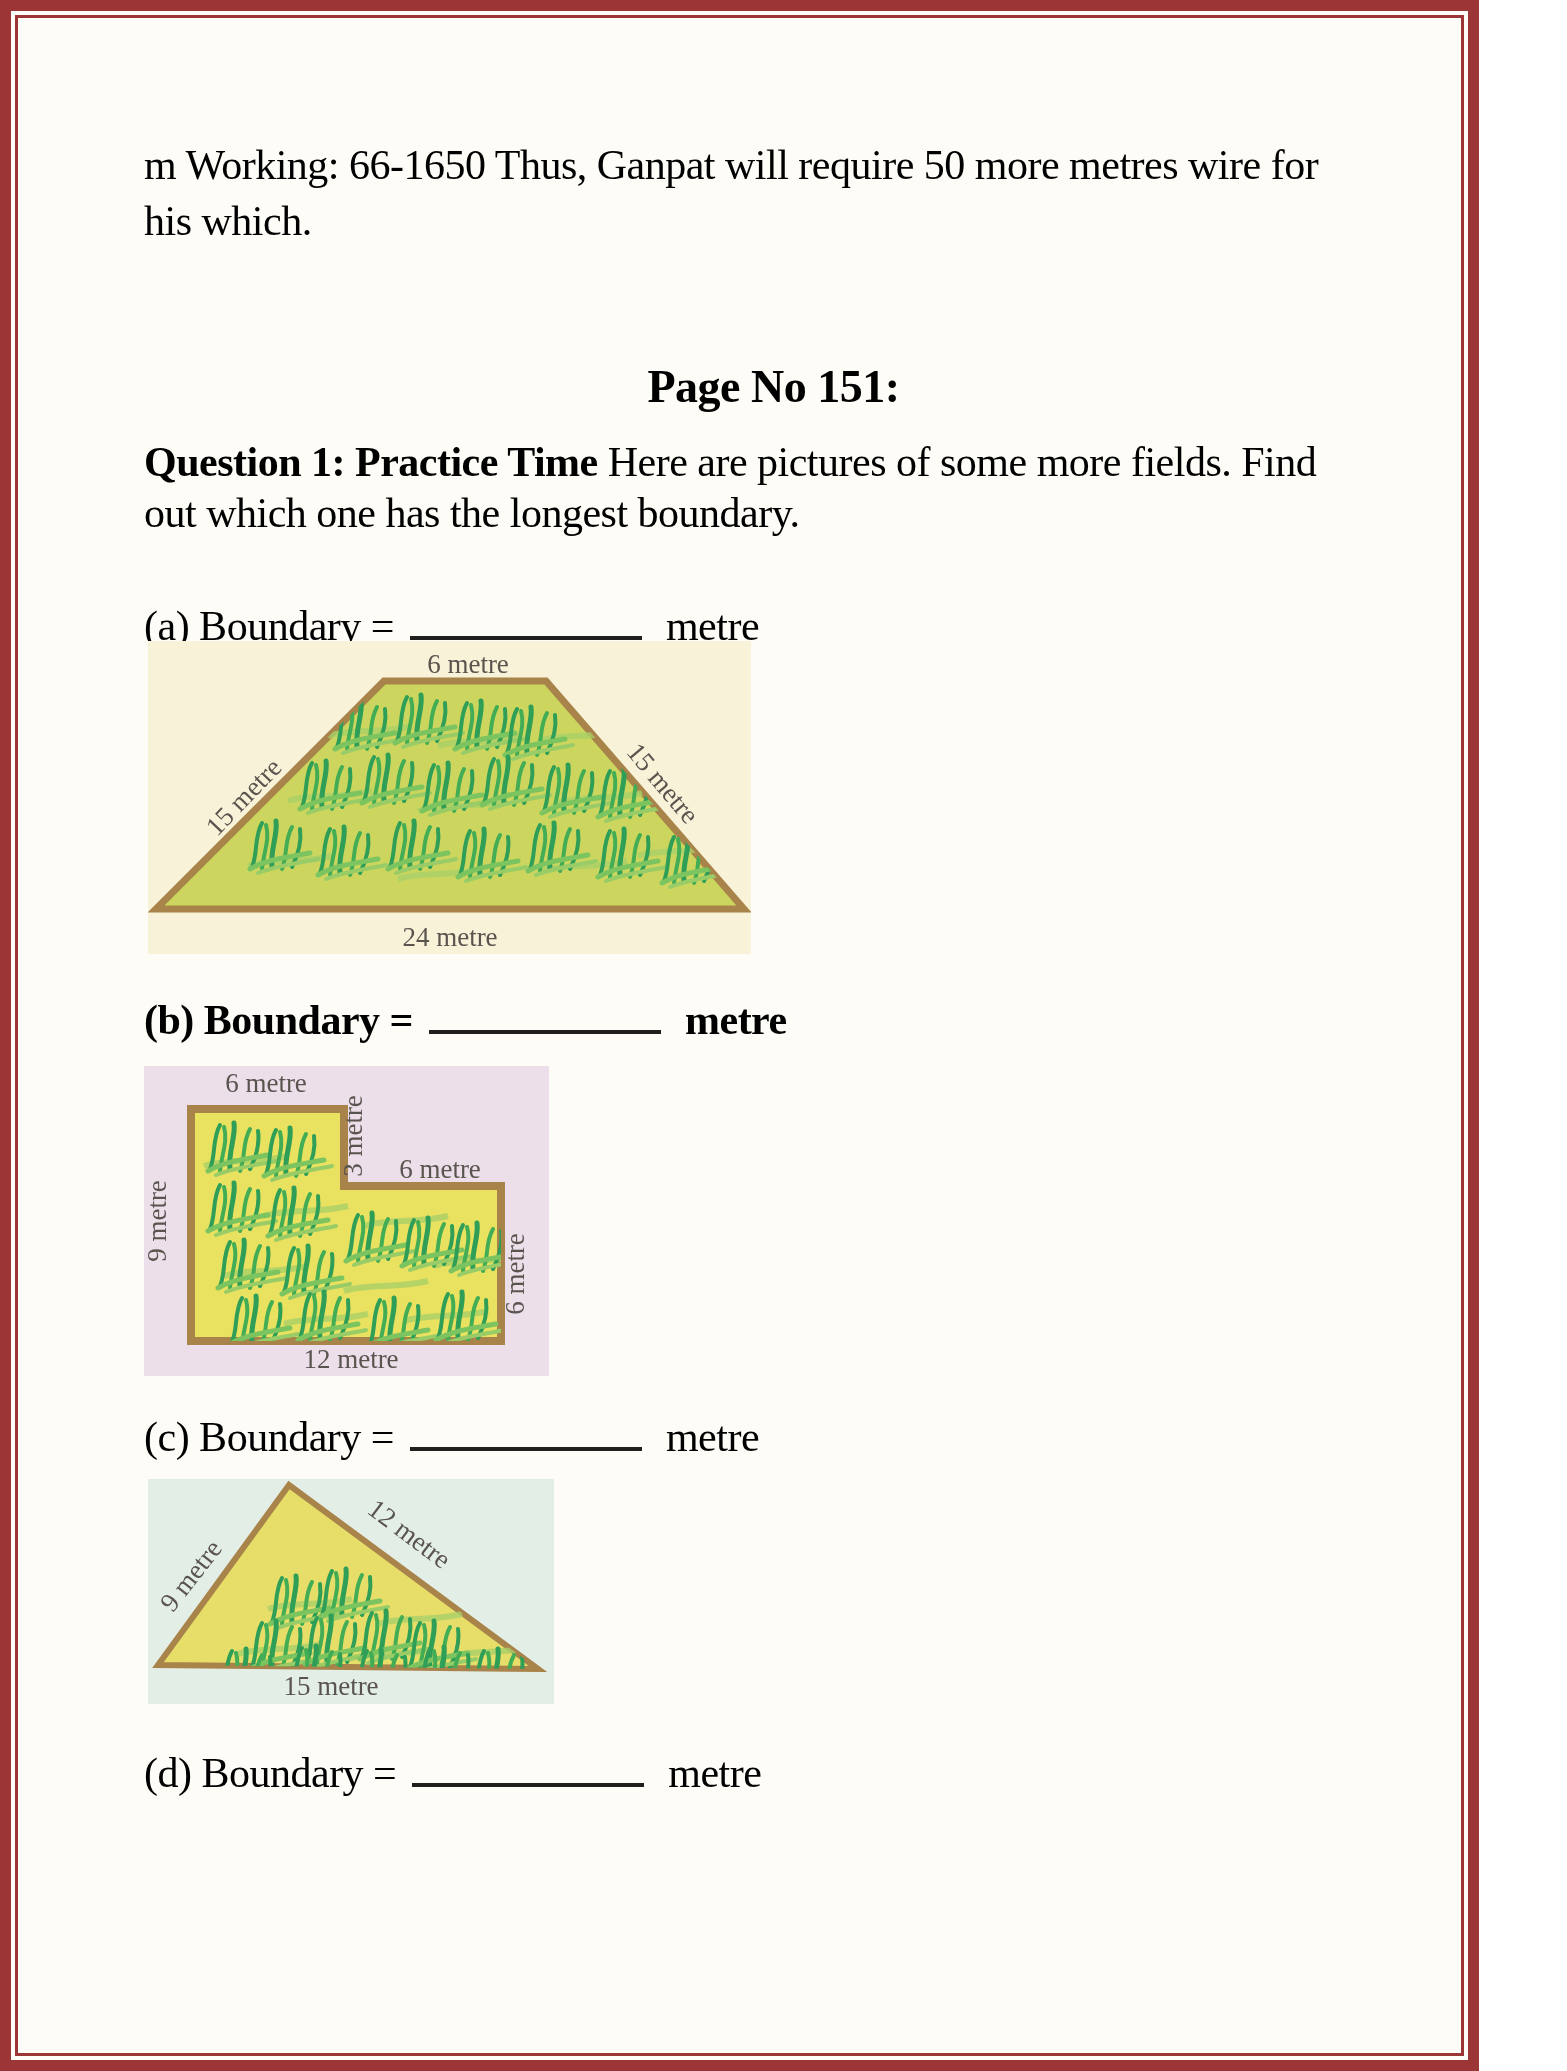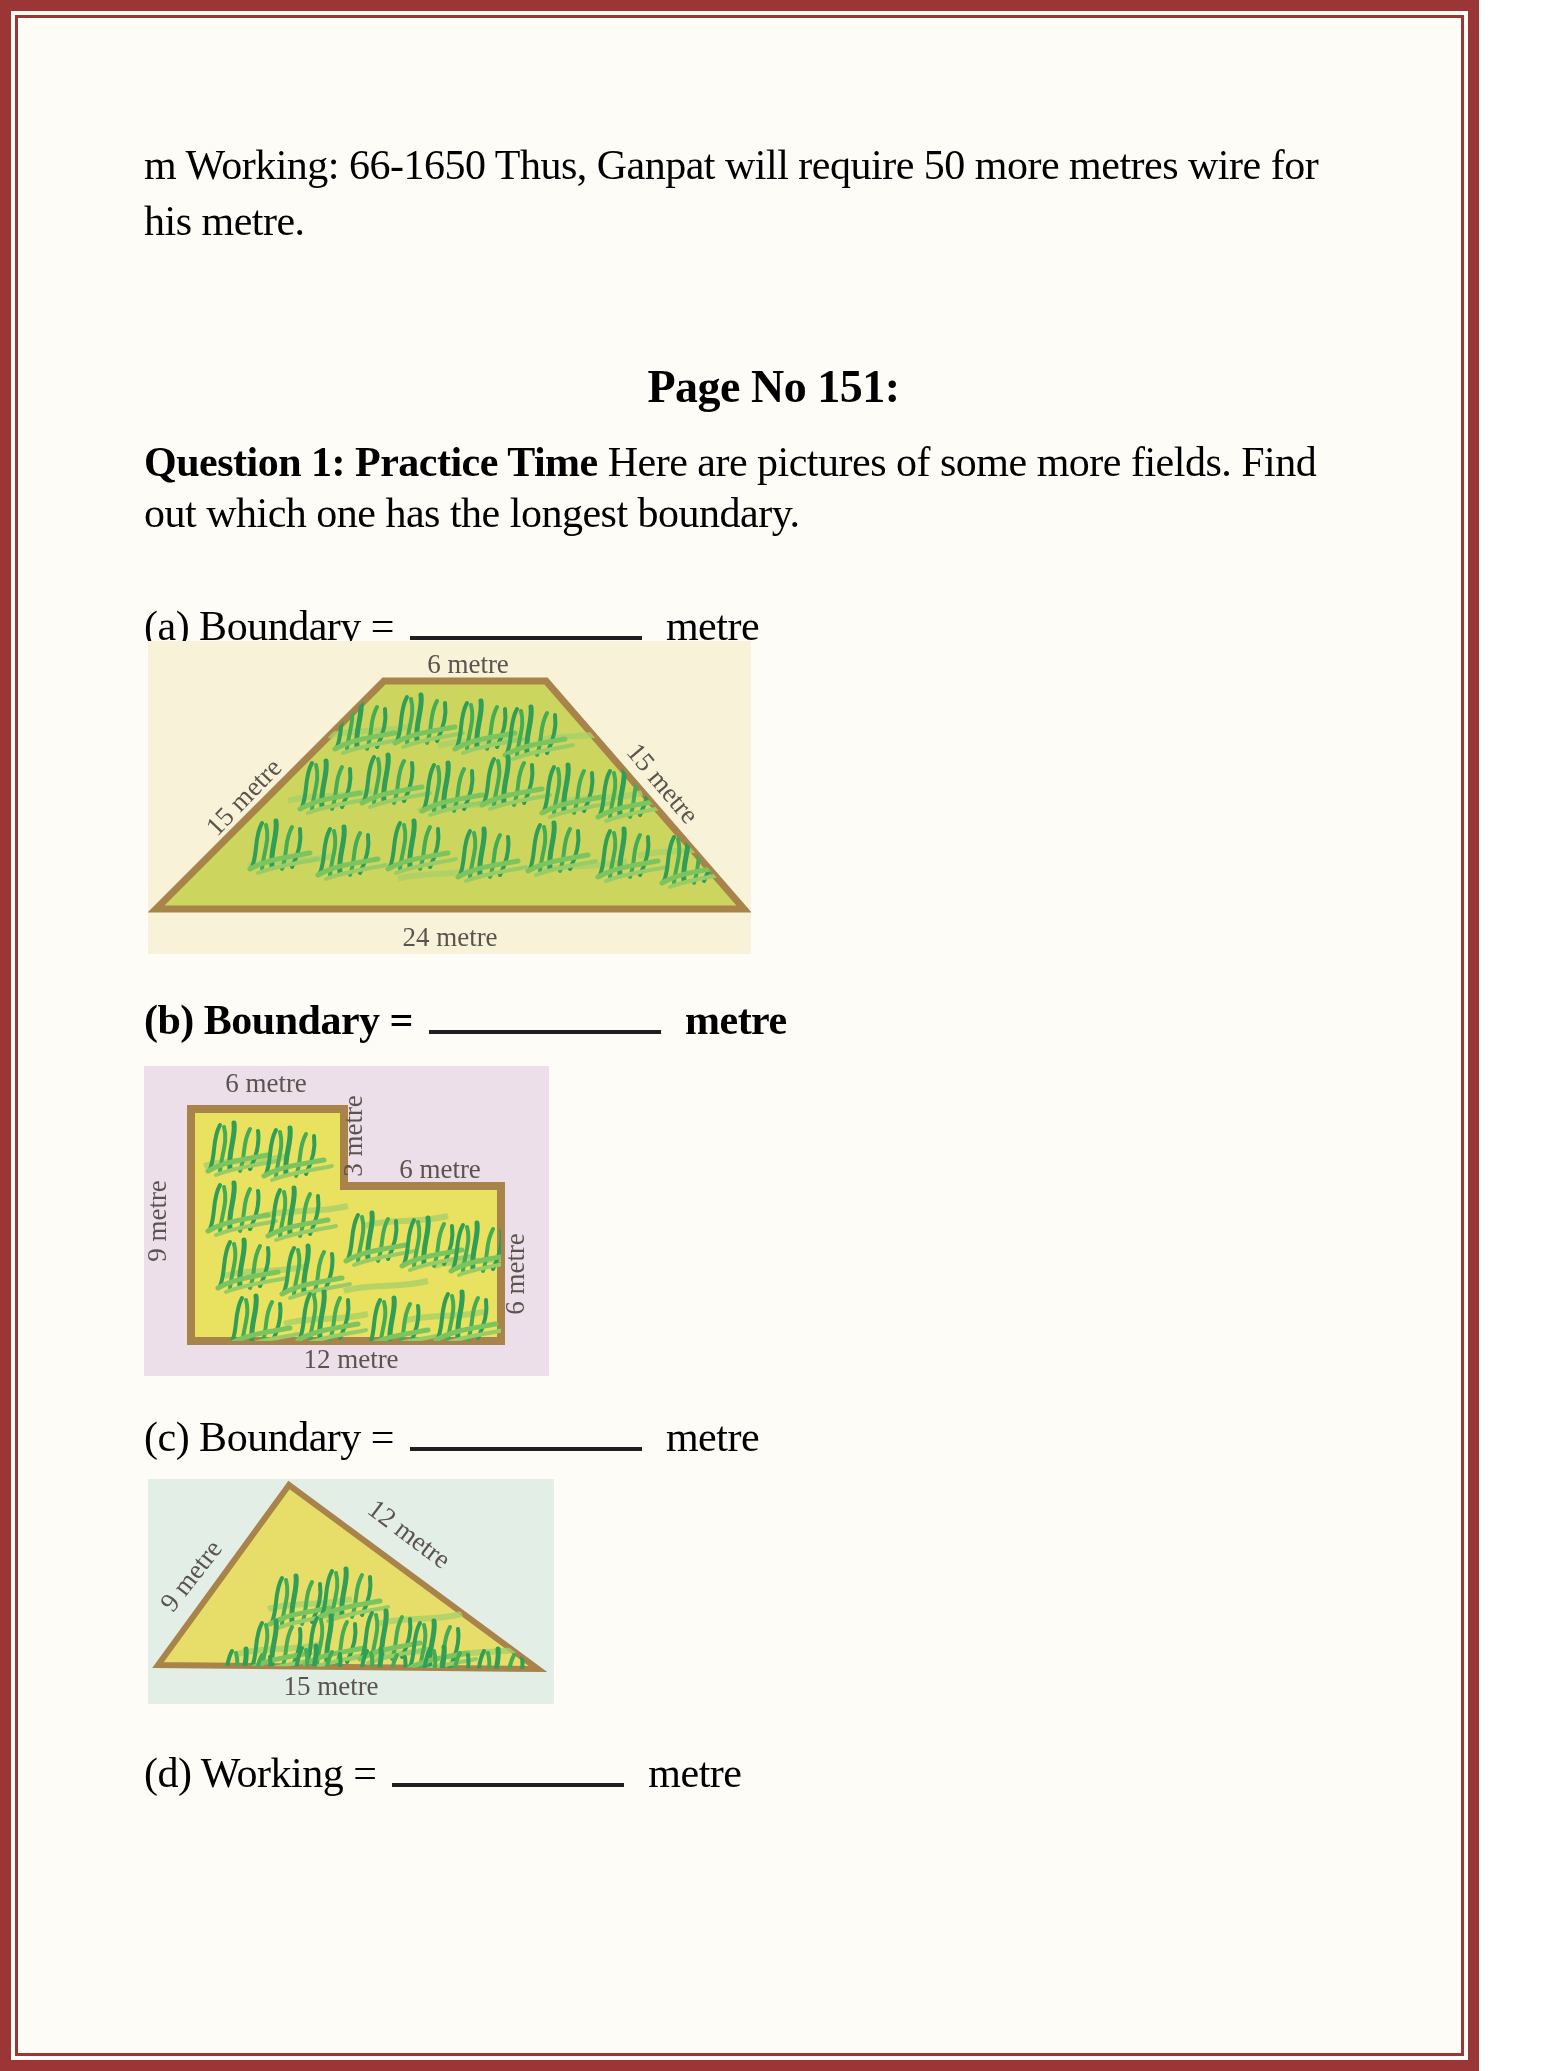--- a/index.html
+++ b/index.html
@@ -65,21 +65,21 @@
         <path d="M44,48 C50,36 54,24 52,10" stroke="#2f9e57" stroke-width="4"></path>
         <path d="M2,50 C20,40 40,38 62,34" stroke="#7cc45f" stroke-width="5"></path>
         <path d="M10,54 C30,46 52,44 70,40" stroke="#99cc66" stroke-width="4"></path>
       </g>
       <path id="streak" d="M0,10 C24,2 52,8 84,0" stroke="#a9cf68" stroke-width="6" fill="none" opacity="0.8"></path>
     </defs>
   </svg>
 
   <div class="abs body-text" style="left:133px;top:126px;">
     <span>m Working: 66-1650 Thus, Ganpat will require 50 more metres wire for</span><br>
-    <span>his metre.</span>
+    <span>his which.</span>
   </div>
 
   <div class="page-heading">Page No 151:</div>
 
   <div class="abs body-text question-text" style="left:133px;top:426px;">
     <b>Question 1: Practice Time</b><span> Here are pictures of some more fields. Find</span><br>
     <span>out which one has the longest boundary.</span>
   </div>
 
   <div class="answer-row" style="top:585px;">
@@ -201,18 +201,18 @@
         <use href="#tuft" x="205" y="168"></use>
       <use href="#tuft" x="268" y="166"></use>
         <use href="#tuft" x="322" y="168"></use>
     </g>
     <text class="dim" transform="translate(50,102) rotate(-52)">9 metre</text>
     <text class="dim" transform="translate(256,62) rotate(37)">12 metre</text>
     <text class="dim" x="183" y="216">15 metre</text>
   </svg>
 
   <div class="answer-row" style="top:1732px;">
-    <span>(d) Working =</span>
+    <span>(d) Boundary =</span>
     <span class="blank"></span>
     <span>metre</span>
   </div>
 
 </div>
 
 </body></html>

